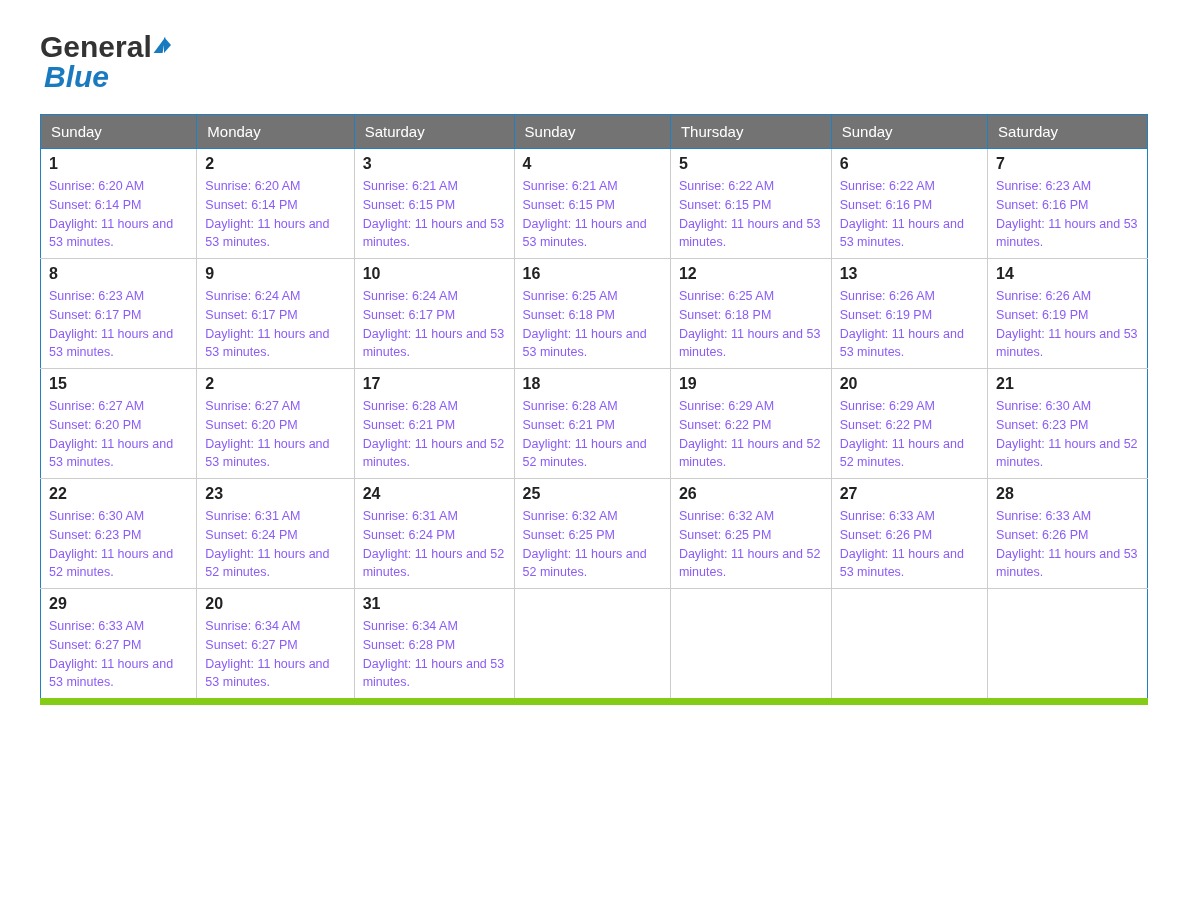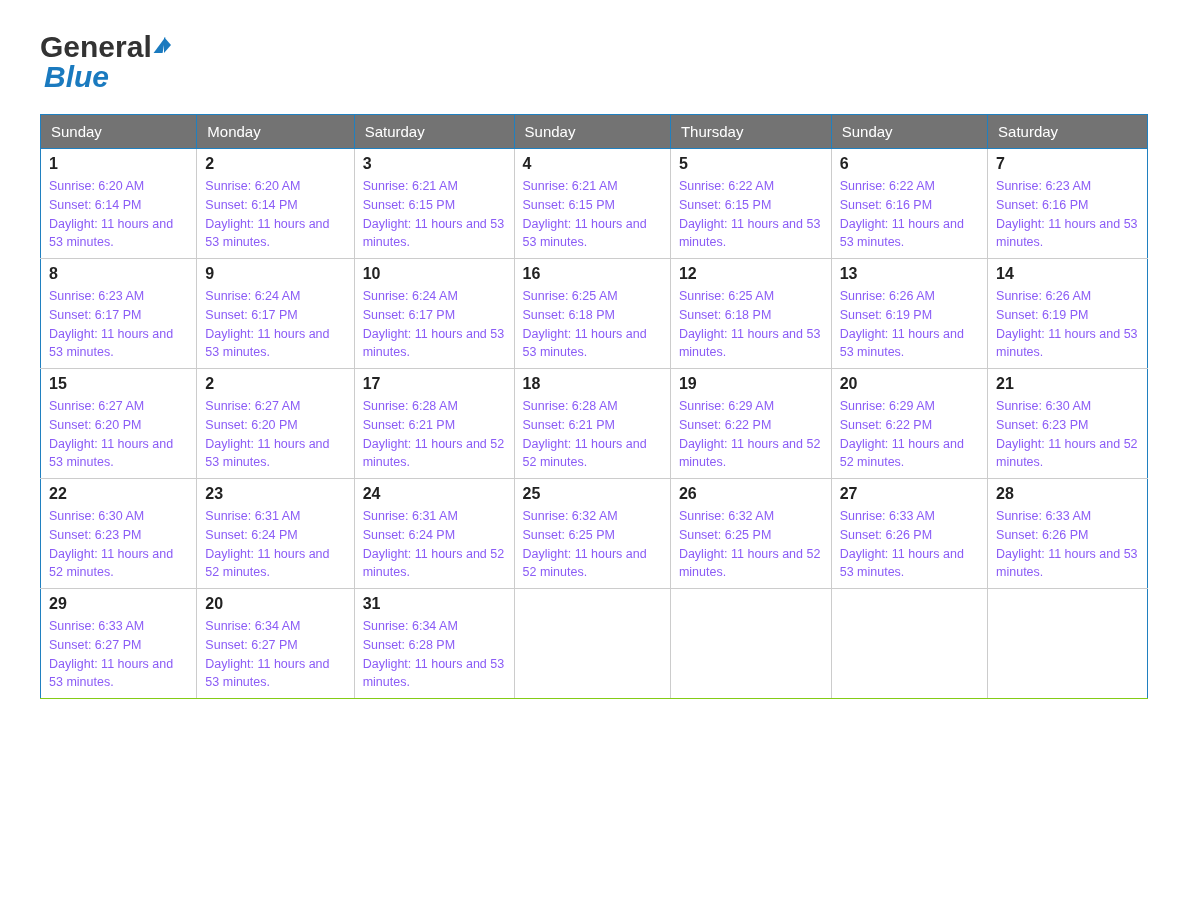--- a/index.html
+++ b/index.html
@@ -77,21 +77,21 @@
     tbody tr:nth-child(even) td {
       background: #fff;
     }
     tbody tr td:first-child {
       border-left: 1px solid #2080c0;
     }
     tbody tr td:last-child {
       border-right: 1px solid #2080c0;
     }
     tbody tr:last-child td {
-      border-bottom: 1px solid #84cc16;
+      border-bottom: 7px solid #84cc16;
       margin-top: 42px;
     }
     tbody tr td {
       border-top: 1px solid #2080c0;
       border-bottom: 1px solid #ccc;
     }
     .empty-cell {
       background: #fff;
     }
   </style>

